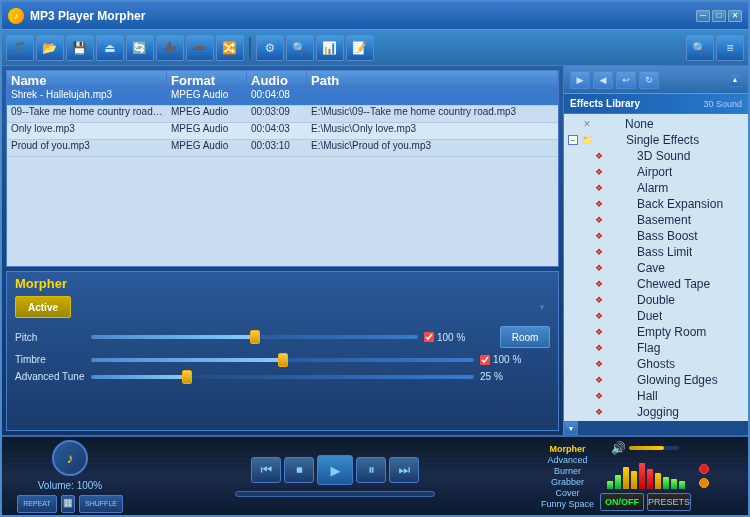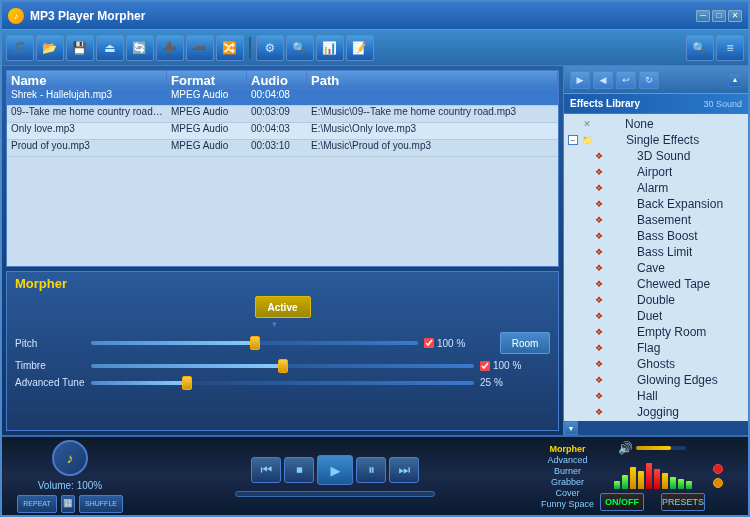--- a/index.html
+++ b/index.html
@@ -200,21 +200,20 @@
       font-weight: bold;
     }
     .morpher-controls {
       padding: 24px 8px 8px 8px;
     }
     .morpher-top-row {
       display: flex;
       align-items: center;
       gap: 6px;
       margin-bottom: 8px;
-      flex-direction: column;
     }
     .active-btn {
       width: 56px;
       height: 22px;
       background: linear-gradient(180deg, #ccaa00, #998800);
       border: 1px solid #ddbb00;
       border-radius: 2px;
       color: #fff;
       font-size: 10px;
       font-weight: bold;
@@ -906,21 +905,21 @@
           <div class="eq-bar" style="height:14px;"></div>
           <div class="eq-bar yellow" style="height:22px;"></div>
           <div class="eq-bar yellow" style="height:18px;"></div>
           <div class="eq-bar red" style="height:26px;"></div>
           <div class="eq-bar red" style="height:20px;"></div>
           <div class="eq-bar yellow" style="height:16px;"></div>
           <div class="eq-bar" style="height:12px;"></div>
           <div class="eq-bar" style="height:10px;"></div>
           <div class="eq-bar" style="height:8px;"></div>
         </div>
-        <div style="display:flex;gap:17px;text-align:center;">
+        <div style="display:flex;gap:3px;text-align:center;">
           <div class="onoff-btn">ON/OFF</div>
           <div class="presets-btn">PRESETS</div>
         </div>
       </div>
 
       <div style="display:flex;flex-direction:column;gap:4px;margin-left:4px;">
         <div style="width:10px;height:10px;background:#dd2222;border-radius:50%;border:1px solid #ff4444;"></div>
         <div style="width:10px;height:10px;background:#dd8800;border-radius:50%;border:1px solid #ffaa00;"></div>
       </div>
     </div>

